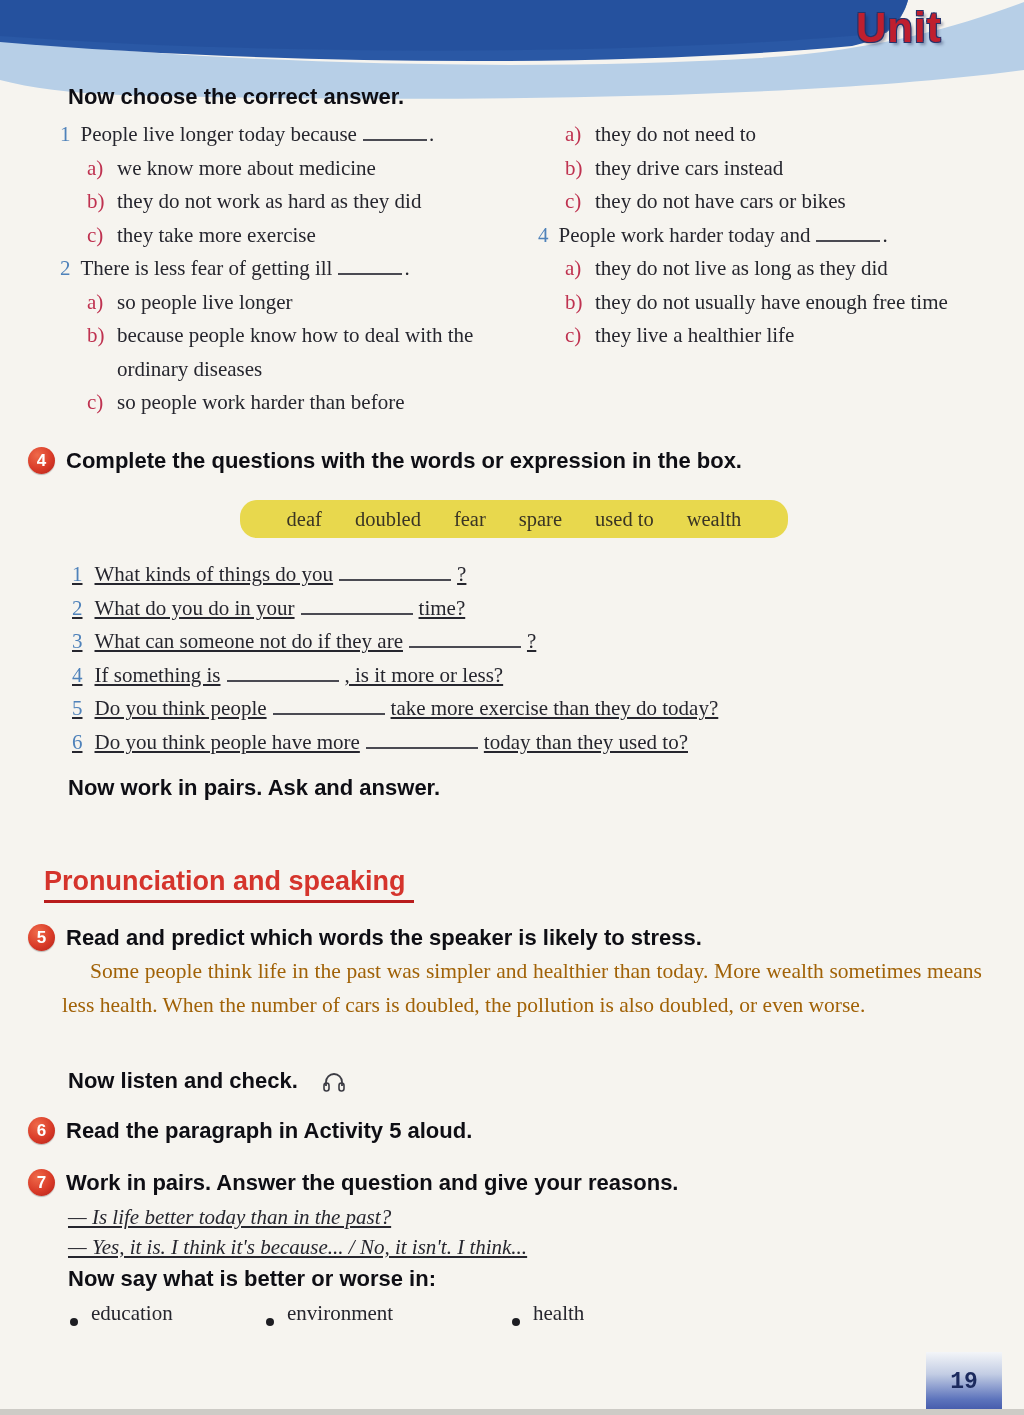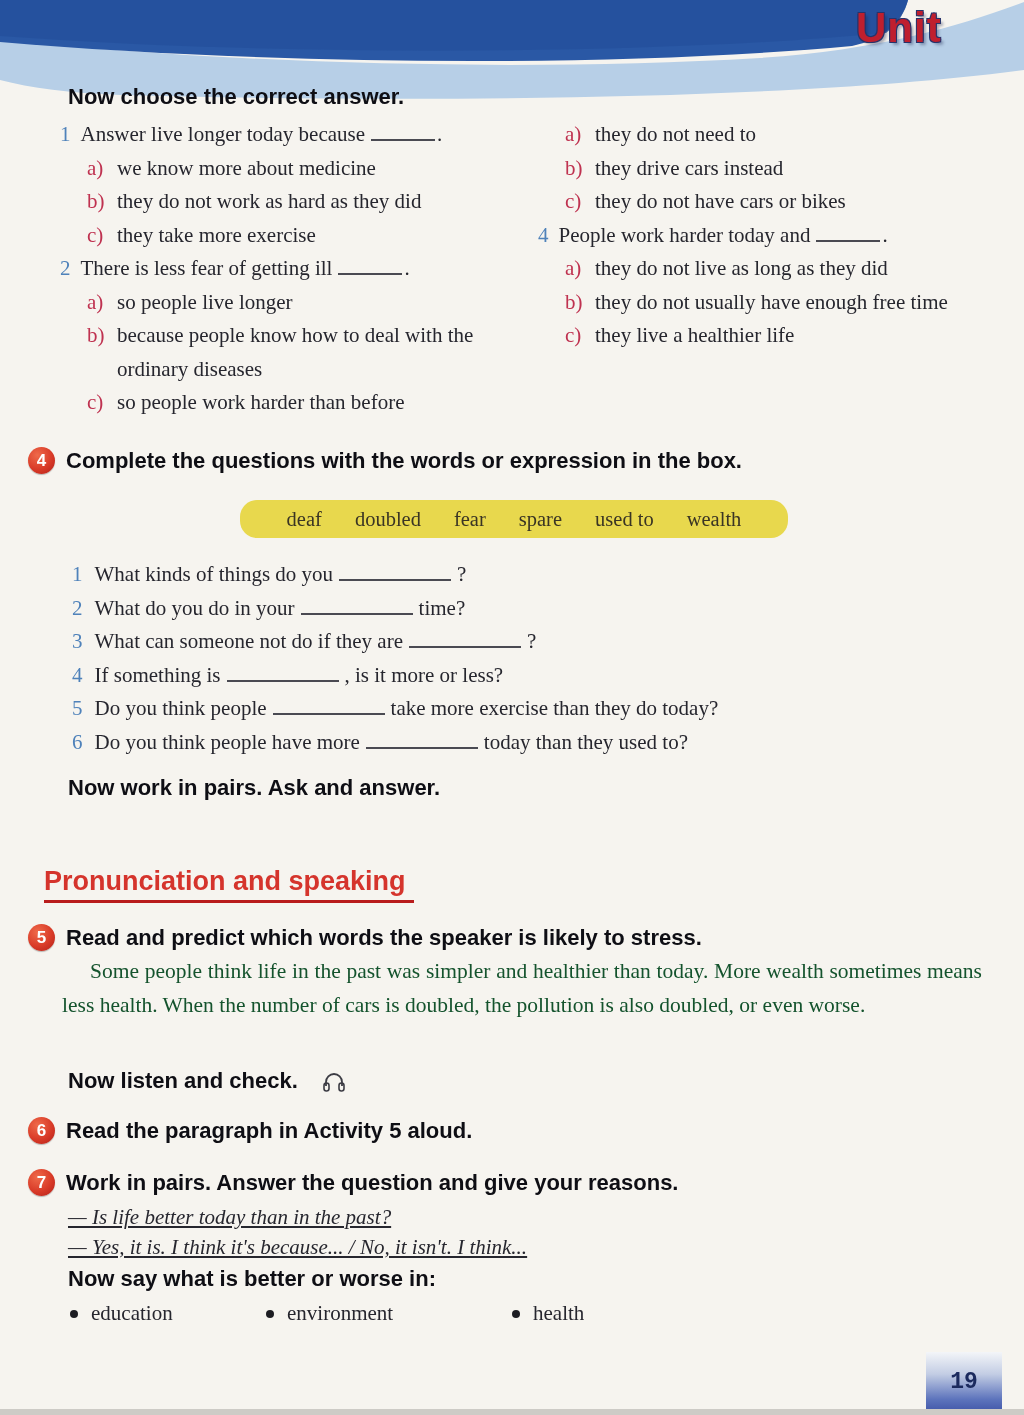--- a/index.html
+++ b/index.html
@@ -35,38 +35,38 @@
     background:radial-gradient(circle at 35% 30%, #ef6a4a 0%, #d93b28 55%, #b21e18 100%);
     color:#fff;font-family:"Liberation Sans",sans-serif;font-weight:bold;font-size:17px;
     display:flex;align-items:center;justify-content:center;box-shadow:0 1px 1px rgba(0,0,0,.25);}
 
   
   .word-box{position:absolute;top:500px;left:240px;width:548px;height:38px;border-radius:17px;
     background:#e8d84d;display:flex;align-items:center;justify-content:center;gap:33px;
     font-size:20.5px;color:#3a3524;}
 
   
-  .items{position:absolute;top:558px;left:72px;}
+  .items{position:absolute;top:558px;left:72px;text-decoration:underline;}
   .item{font-size:21px;line-height:33.6px;}
   .item .qnum{margin-right:12px;}
   .item .blank{width:112px;margin:0 6px;}
 
   
   .section-heading{position:absolute;top:866px;left:44px;font-family:"Liberation Sans",sans-serif;
     font-weight:bold;font-size:27px;color:#d5342c;padding:0 8px 3px 0;border-bottom:3px solid #b91c1c;}
 
   .paragraph{position:absolute;top:955px;left:62px;width:920px;font-size:21.5px;line-height:33.8px;
-    text-align:justify;text-indent:28px;color:#14532d;}
+    text-align:justify;text-indent:28px;color:#a16207;}
 
   .listen-row{position:absolute;top:1068px;left:68px;display:flex;align-items:flex-start;gap:23px;}
 
   .dialogue{position:absolute;top:1202px;left:68px;font-style:italic;font-size:21px;line-height:30px;color:#26262e;text-decoration:underline;}
 
   .bullets{position:absolute;top:1301px;left:70px;display:flex;font-size:21px;}
-  .bullet-item{display:flex;align-items:center;}
+  .bullet-item{display:flex;align-items:flex-end;}
   .bullet-item:nth-child(1){width:196px;}
   .bullet-item:nth-child(2){width:246px;}
   .dot{width:8px;height:8px;border-radius:50%;background:#1d1d22;display:inline-block;margin-right:13px;}
 
   
   .page-tab{position:absolute;left:926px;top:1352px;width:76px;height:63px;
     background:linear-gradient(180deg,#f3f5f8 0%,#c3cde4 35%,#5d74bc 75%,#3a4fa4 100%);
     text-align:center;font-family:Liberation Mono, monospace;font-weight:bold;font-size:23px;
     color:#1b2a5e;padding-top:17px;box-sizing:border-box;}
 
@@ -79,21 +79,21 @@
   <path d="M0,40 C240,64 520,72 760,58 C880,50 960,26 1024,2 L1024,70 C800,100 420,103 120,95 C70,93 30,88 0,80 Z" fill="#b7cfe7"></path>
   <path d="M0,0 L908,0 C902,22 884,39 852,46 C600,69 260,64 0,42 Z" fill="#2a58a5"></path>
   <path d="M0,0 L908,0 C905,12 898,24 886,33 C640,56 270,56 0,36 Z" fill="#24509c" opacity="0.8"></path>
 </svg>
 <div class="unit-label">Unit</div>
 
 <div class="abs h-sans" style="top:84px;left:68px;">Now choose the correct answer.</div>
 
 <div class="mc-col left">
   <div>
-    <div class="stem"><span class="qnum">1</span><span>Answer live longer today because</span><span class="blank"></span><span>.</span></div>
+    <div class="stem"><span class="qnum">1</span><span>People live longer today because</span><span class="blank"></span><span>.</span></div>
     <div class="options">
       <div class="opt">
           <span class="opt-letter">a)</span>
           <span class="opt-text">we know more about medicine</span>
         </div>
       <div class="opt">
           <span class="opt-letter">b)</span>
           <span class="opt-text">they do not work as hard as they did</span>
         </div>
       <div class="opt">

